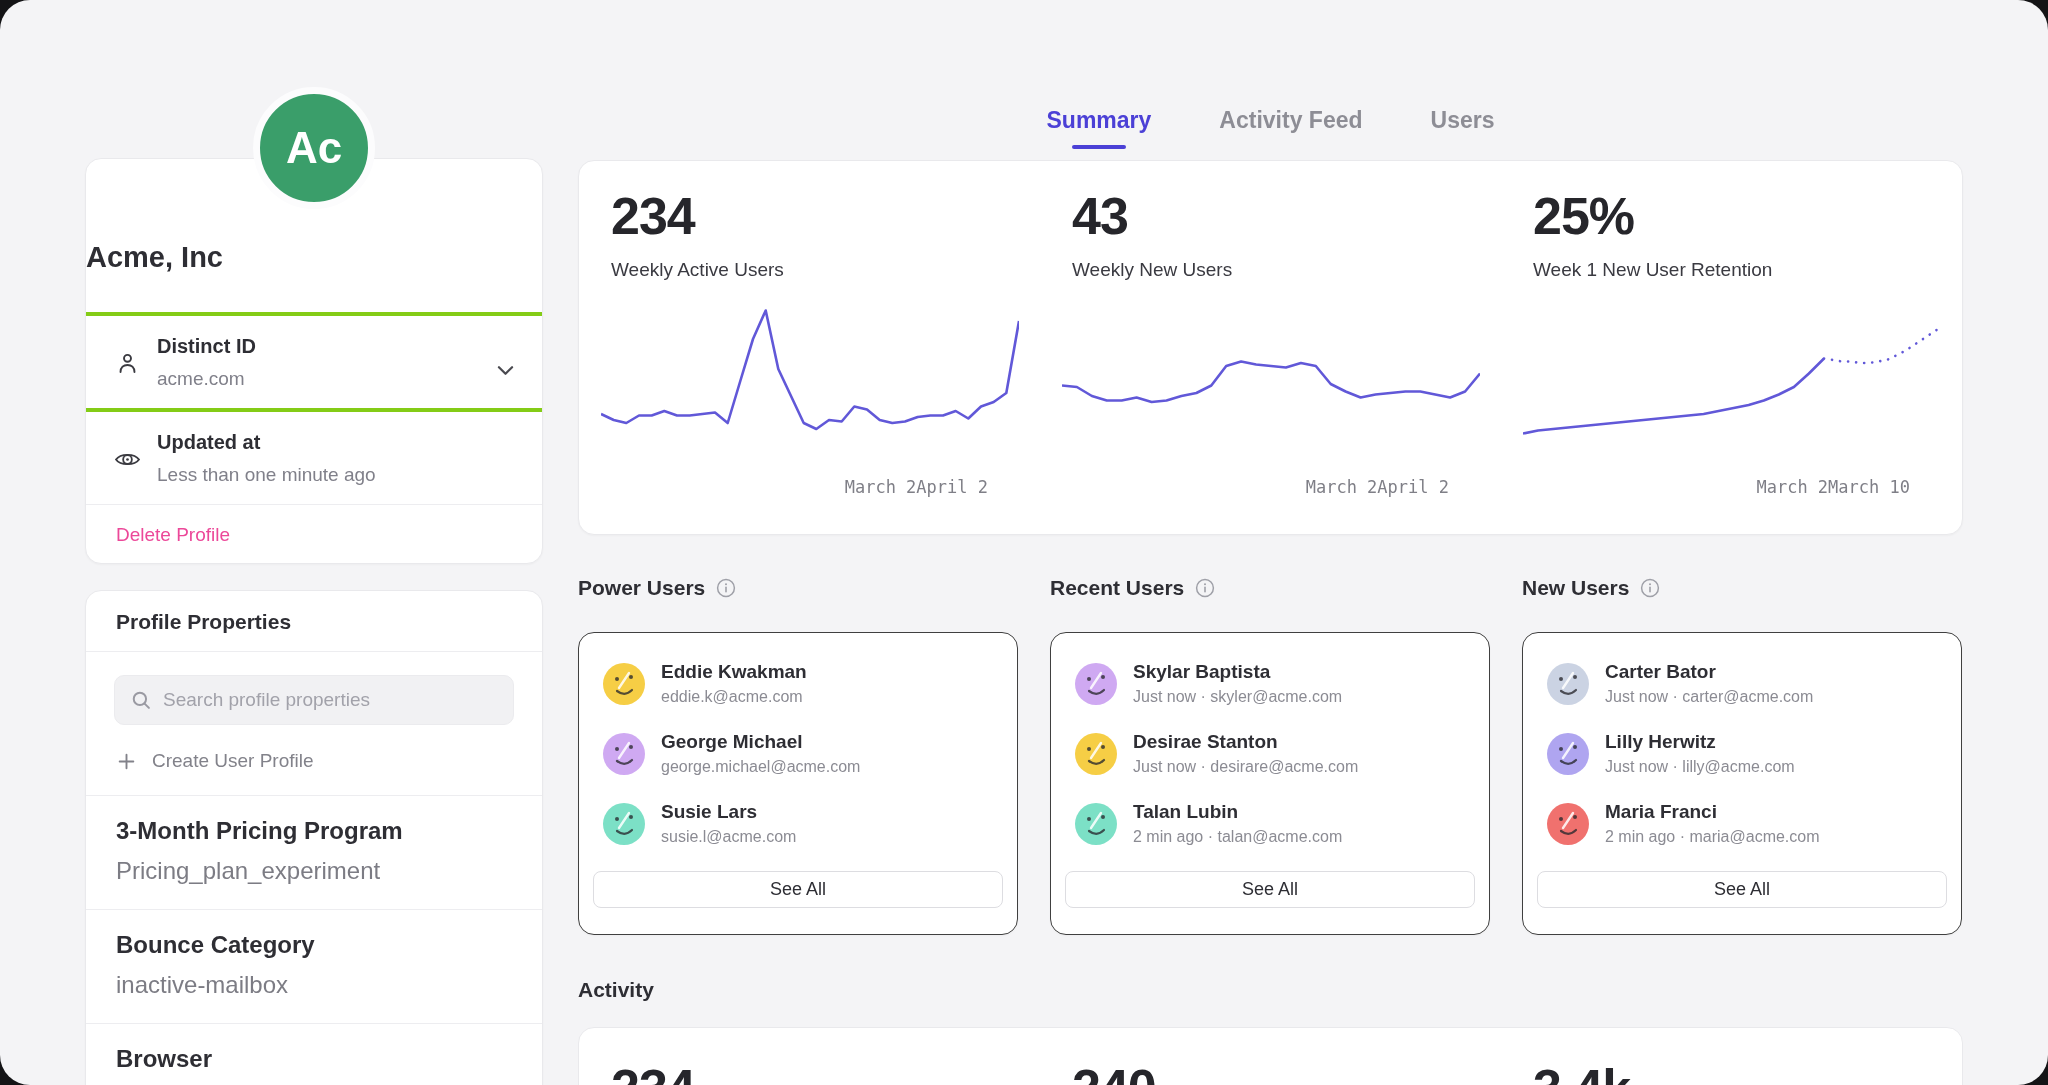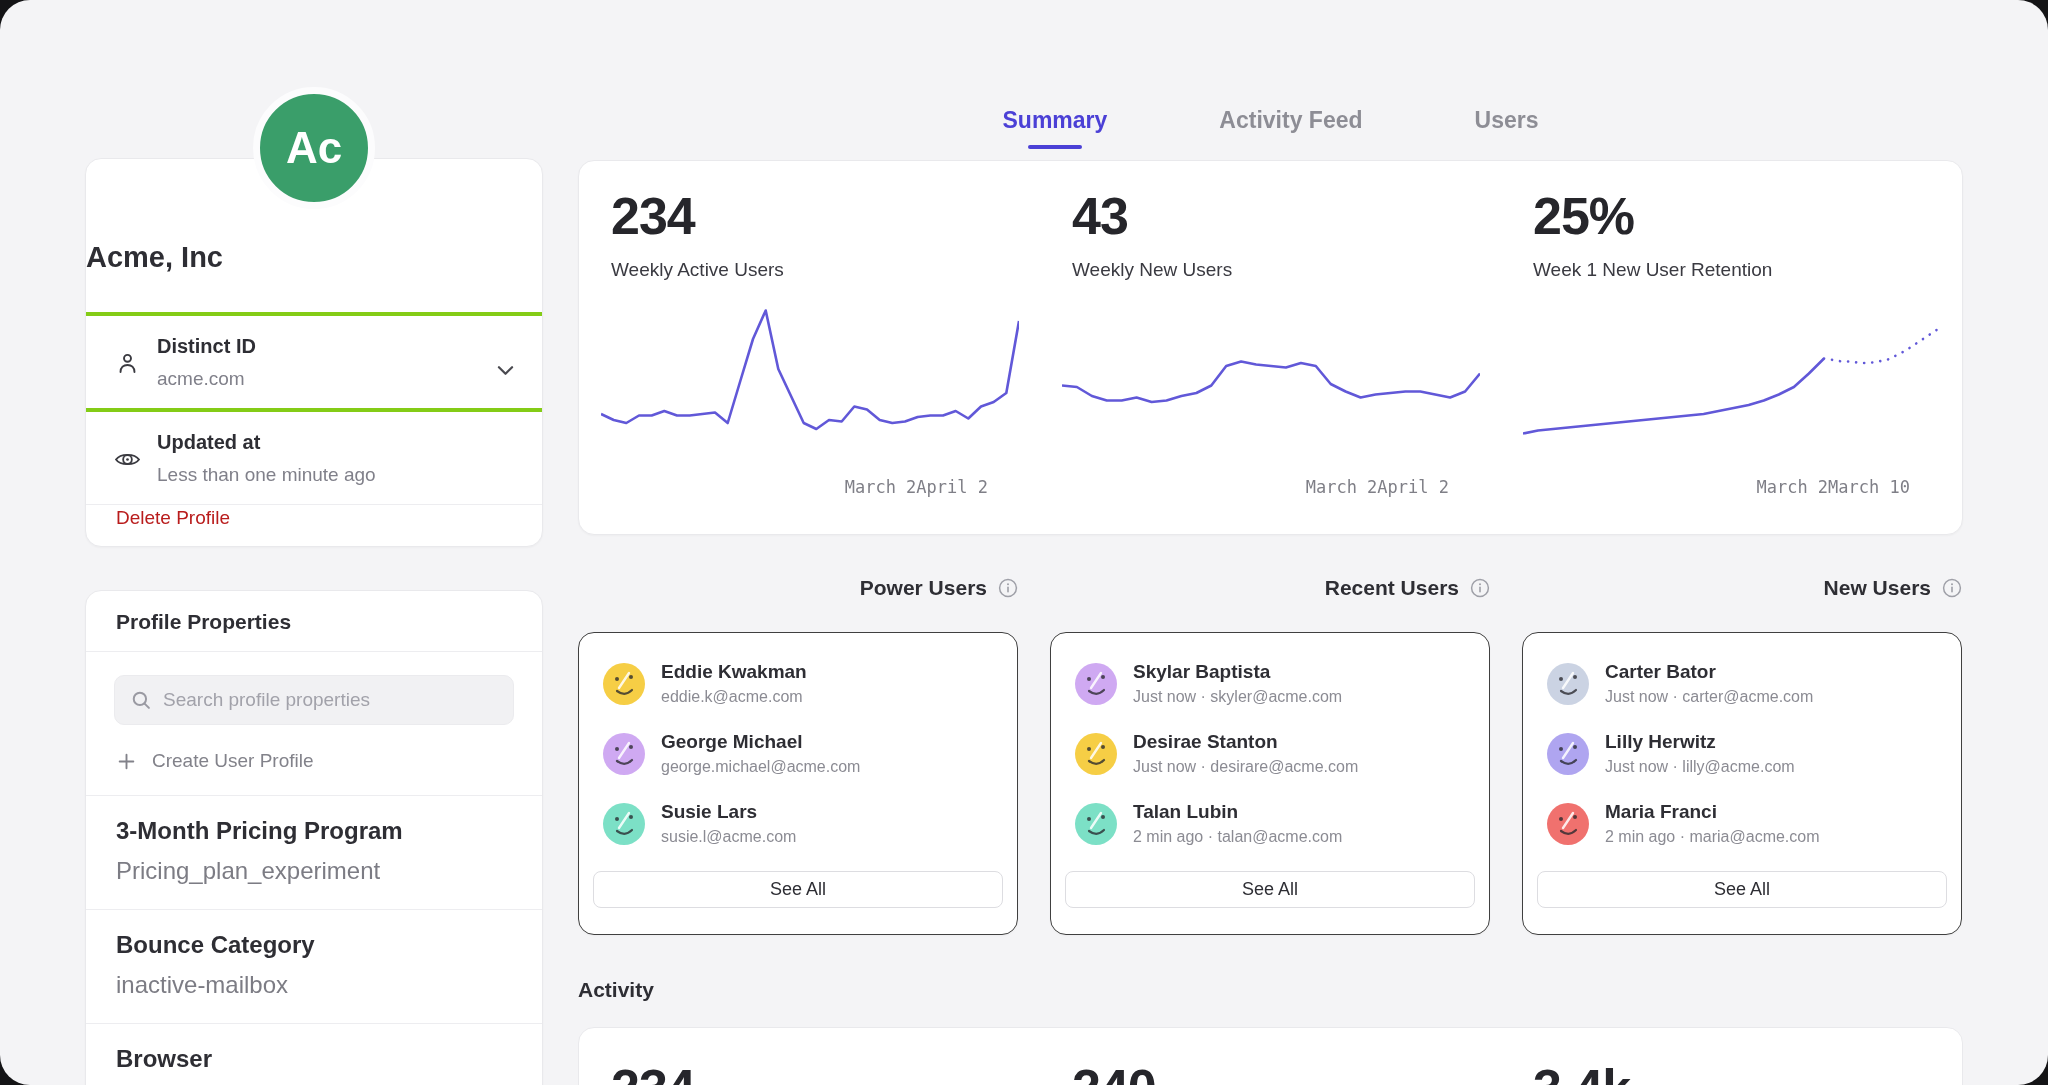--- a/index.html
+++ b/index.html
@@ -18,43 +18,43 @@
     color:#fff; font-size:44px; font-weight:700; }
   .card-head { height:153px; display:flex; align-items:flex-end; justify-content:flex-start;
     padding-bottom:38px; }
   .company-name { font-size:29px; font-weight:700; color:#2e2e34; }
   .meta-row { border-top:4px solid #84cc16; padding:19px 30px 18px 26px;
     display:flex; gap:15px; align-items:center; position:relative; }
   .meta-icon { width:30px; display:flex; justify-content:center; padding-top:1px; }
   .meta-label { font-size:20px; font-weight:700; color:#2e2e34; }
   .meta-value { font-size:19px; color:#80808a; margin-top:10px; }
   .row-chevron { position:absolute; right:26px; top:50%; transform:translateY(-2px); cursor:pointer; }
-  .delete-row { border-top:1px solid #ededf0; padding:2px 30px 17px;
-    font-size:19px; color:#b91c1c; cursor:pointer; border-radius:0 0 16px 16px; }
+  .delete-row { border-top:1px solid #ededf0; padding:19px 30px 17px;
+    font-size:19px; color:#ec4899; cursor:pointer; border-radius:0 0 16px 16px; }
 
   .props-card { position:absolute; left:85px; top:590px; width:458px; height:545px;
     background:#fff; border:1px solid #e9e9ec; border-radius:16px;
     box-shadow:0 1px 2px rgba(0,0,0,.03); }
   .props-title { padding:19px 30px 17px; font-size:21px; font-weight:700; color:#2e2e34;
     border-bottom:1px solid #ededf0; }
   .search-wrap { margin:23px 28px 0; height:50px; background:#f1f1f3;
     border:1px solid #ebebee; border-radius:10px; display:flex; align-items:center;
     gap:11px; padding:0 15px; }
   .search-wrap input { border:none; outline:none; background:transparent; flex:1;
     font-size:19px; color:#2e2e34; font-family:"Liberation Sans", sans-serif; }
   .search-wrap input::placeholder { color:#a2a2aa; }
   .create-row { margin:25px 30px 23px; display:flex; align-items:center; gap:15px;
     font-size:19px; color:#82828a; cursor:pointer; }
   .prop-item { border-top:1px solid #ededf0; padding:21px 30px 24px; }
   .prop-name { font-size:24px; font-weight:700; color:#2e2e34; }
   .prop-value { font-size:24px; color:#7c7c84; margin-top:12px; }
 
   
   .tabs { position:absolute; left:578px; top:107px; width:1385px;
-    display:flex; justify-content:center; gap:112px; }
+    display:flex; justify-content:center; gap:68px; }
   .tab { font-size:23px; font-weight:700; color:#8d8d95; padding-bottom:15px;
     position:relative; cursor:pointer; }
   .tab.active { color:#4b40d6; }
   .tab.active::after { content:""; position:absolute; left:50%; transform:translateX(-50%);
     bottom:0; width:54px; height:4px; border-radius:2px; background:#4b40d6; }
 
   
   .stats-card { position:absolute; left:578px; top:160px; width:1385px; height:375px;
     background:#fff; border:1px solid #e9e9ec; border-radius:16px;
     box-shadow:0 1px 2px rgba(0,0,0,.03);
@@ -63,21 +63,21 @@
   .stat-value { font-size:52px; font-weight:700; color:#26262b; letter-spacing:-1px; }
   .stat-label { font-size:19px; color:#3a3a41; margin-top:13px; }
   .chart-box { position:absolute; left:22px; right:26px; top:137px; height:166px; }
   .axis-row { position:absolute; left:52px; right:52px; top:316px;
     display:flex; justify-content:flex-end;
     font-family:"DejaVu Sans Mono", monospace; font-size:17px; color:#7f7f87; }
 
   
   .user-grid { position:absolute; left:578px; top:572px; width:1385px;
     display:grid; grid-template-columns:repeat(3,440px); column-gap:32px; }
-  .section-head { display:flex; align-items:center; gap:11px; height:32px;justify-content:flex-end; }
+  .section-head { display:flex; align-items:center; gap:11px; height:32px; }
   .section-title { font-size:21px; font-weight:700; color:#2e2e34; }
   .user-card { margin-top:28px; height:303px; background:#fff; border:1px solid #404040;
     border-radius:16px; box-shadow:0 1px 2px rgba(0,0,0,.03);
     padding:28px 14px 26px; display:flex; flex-direction:column; }
   .user-row { display:flex; align-items:center; gap:16px; padding:0 10px;
     margin-bottom:25px; cursor:pointer; }
   .u-avatar { width:42px; height:42px; border-radius:50%; flex:none; overflow:hidden; }
   .u-name { font-size:19px; font-weight:700; color:#2e2e34; }
   .u-detail { font-size:16px; color:#8b8b93; margin-top:5px; }
   .see-all { margin-top:auto; height:40px; border:1px solid #dddde1; border-radius:8px;

